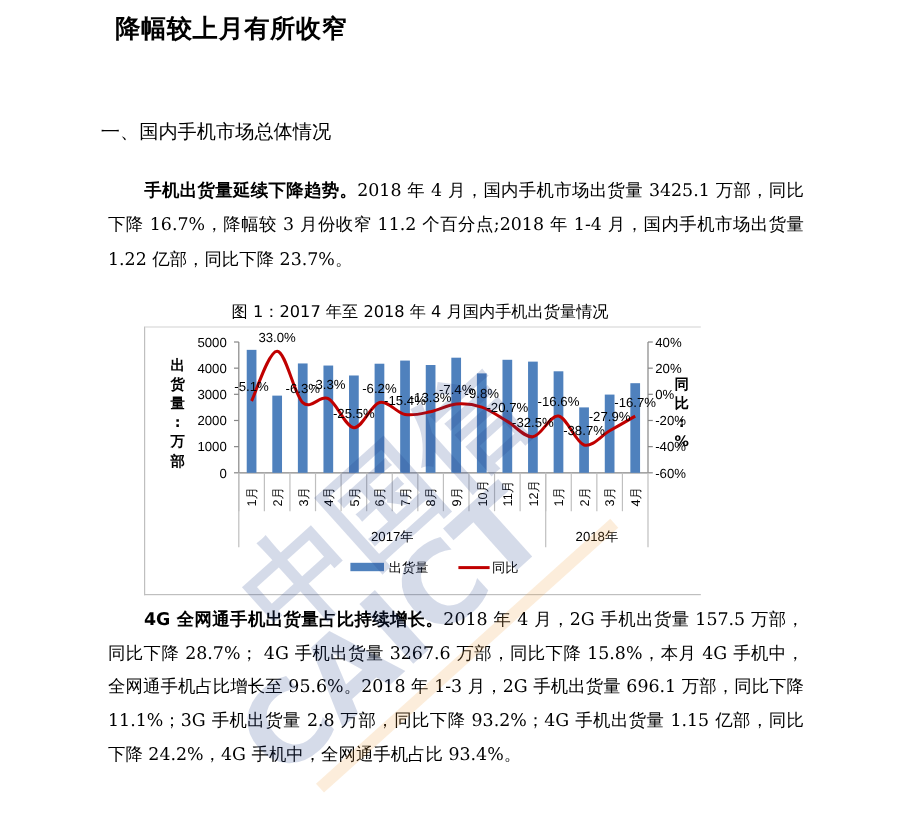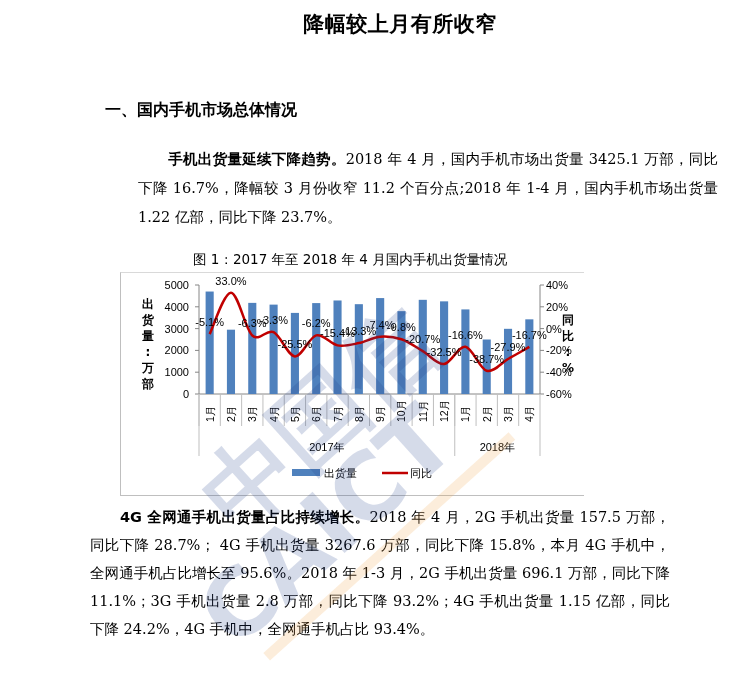--- a/index.html
+++ b/index.html
@@ -1,22 +1,22 @@
 <!DOCTYPE html>
 <html><head>
 <meta charset="utf-8">
 <style>
   html, body { margin: 0; padding: 0; background: #ffffff; }
   body { width: 750px; height: 685px; position: relative; overflow: hidden; font-family: "DejaVu Serif", serif; color: #000; }
   .title { position: absolute; left: 84px; top: 6px; width: 620px; font-family: "DejaVu Sans", sans-serif; font-weight: bold; font-size: 21px; line-height: 37px; letter-spacing: 0.5px; }
-  .title .l2 { display: block; padding-left: 12px; text-align: center; }
-  .section { position: absolute; left: 105px; top: 100px; font-family: "DejaVu Sans", sans-serif; font-weight: bold; font-size: 16px; }
+  .title .l2 { display: block; padding-left: 12px; }
+  .section { position: absolute; left: 84px; top: 100px; font-family: "DejaVu Sans", sans-serif; font-weight: normal; font-size: 16px; }
   .para { position: absolute; left: 90px; width: 580px; font-size: 14.5px; line-height: 29px; text-align: justify; }
   .para b { font-family: "DejaVu Sans", sans-serif; font-weight: bold; }
-  .p1 { top: 145px; margin-left: 48px; }
+  .p1 { top: 145px; }
   .p2 { top: 503px; line-height: 28px; }
   .indent { display: inline-block; width: 30px; }
   .fig-title { position: absolute; left: 193px; top: 251px; font-family: "DejaVu Sans", sans-serif; font-weight: normal; font-size: 13.5px; }
   .chart-box { position: absolute; left: 120px; top: 272px; width: 463px; height: 222px; border: 1px solid #bfbfbf; border-right: none; border-top: 1px solid #d9d9d9; }
   .chart-svg { position: absolute; left: 0; top: 0; }
   .ylab { position: absolute; left: 140px; top: 296px; width: 16px; font-family: "DejaVu Sans", sans-serif; font-weight: bold; font-size: 12px; line-height: 16px; text-align: center; }
   .ylab2 { position: absolute; left: 560px; top: 312px; width: 16px; font-family: "DejaVu Sans", sans-serif; font-weight: bold; font-size: 12px; line-height: 16px; text-align: center; }
   .watermark { position: absolute; left: 180px; top: 250px; width: 420px; height: 430px; pointer-events: none; }
 </style>
 </head>

